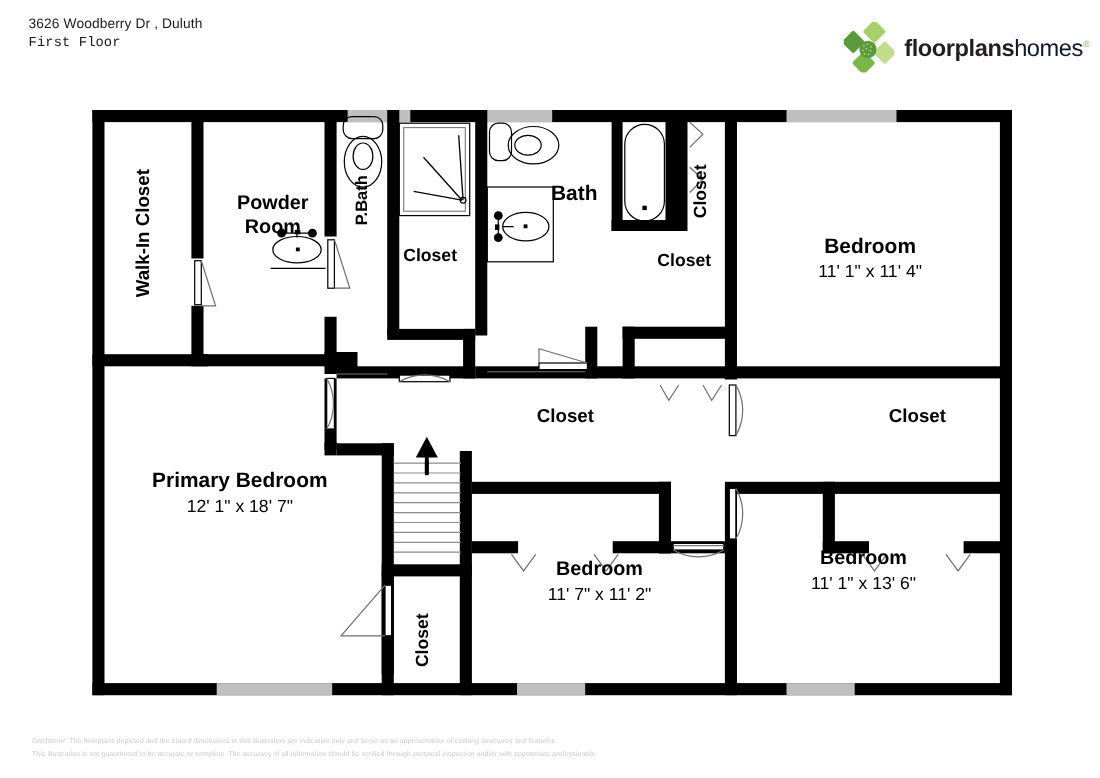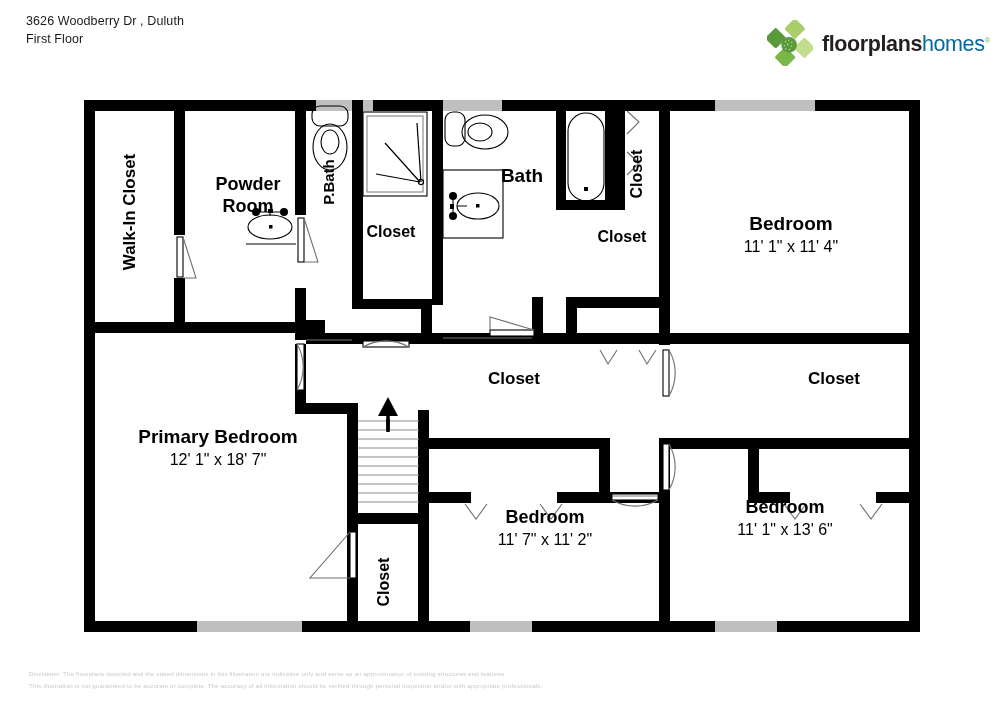--- a/index.html
+++ b/index.html
@@ -10,30 +10,30 @@
     color:#000;
   }
   #page{position:absolute;inset:0;background:#fff;}
 
   
   .header{position:absolute;left:0;top:0;width:1000px;height:92px;margin-left:12px;}
   .addr{
     position:absolute;left:14px;top:12px;
     font-size:12.5px;line-height:18px;color:#1a1a1a;letter-spacing:.1px;
   }
-  .addr .line2{display:block;}
+  .addr .line2{display:block;font-family:Liberation Mono, monospace;}
 
   .logo{position:absolute;right:22px;top:20px;height:46px;display:flex;align-items:center;gap:9px;}
   .logo-mark{width:46px;height:46px;flex:0 0 auto;}
   .logo-text{
     font-size:21.5px;letter-spacing:-.4px;white-space:nowrap;
     position:relative;top:1px;
   }
   .logo-text .w1{color:#231f20;font-weight:700;}
-  .logo-text .w2{color:#0369a1;font-weight:400;}
+  .logo-text .w2{color:#0f172a;font-weight:400;}
   .logo-tm{font-size:8px;color:#7ab648;vertical-align:super;}
 
   
   .plan{position:absolute;left:0;top:92px;width:1000px;height:560px;}
   .plan svg{display:block;}
 
   
   .disclaimer{
     position:absolute;left:29px;top:668px;width:900px;
     font-size:6.2px;line-height:11.6px;color:#c9c9c9;letter-spacing:.15px;

